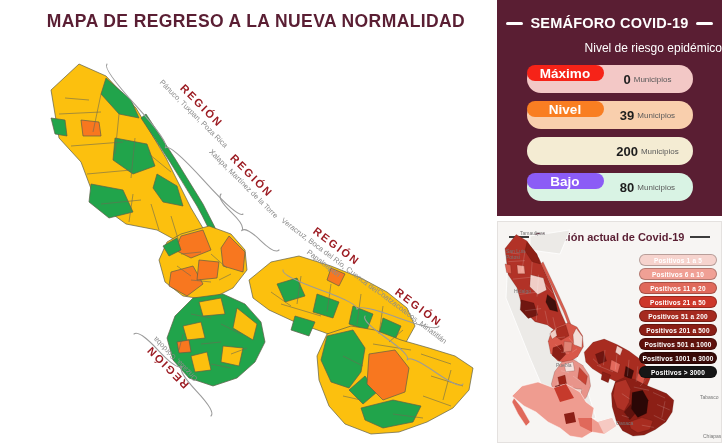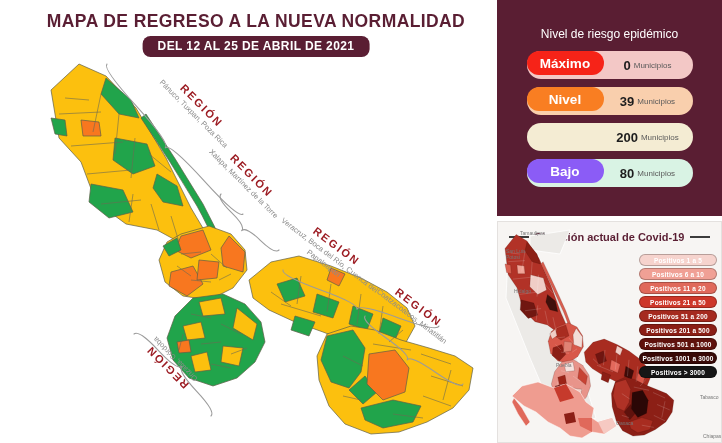--- a/index.html
+++ b/index.html
@@ -22,24 +22,24 @@
   .reg2 { left:182px; top:168px; width:110px; transform:rotate(45deg); }
   .reg3 { left:252px; top:238px; width:135px; transform:rotate(37deg); }
   .reg4 { left:342px; top:300px; width:125px; transform:rotate(37deg); }
   .reg5 { left:100px; top:352px; width:120px; transform:rotate(225deg); }
 
   
   .sem { position:absolute; left:497px; top:0; width:225px; height:216px; background:#5a1e33; }
   .sem-head { display:flex; align-items:center; justify-content:center; gap:7px; padding-top:15px; }
   .dash-w { width:17px; height:3px; background:#fff; border-radius:2px; }
   .sem-title { color:#fff; font-weight:bold; font-size:14.5px; letter-spacing:0.2px; }
-  .sem-sub { color:#fff; font-size:12px; text-align:center; margin-top:27px; }
+  .sem-sub { color:#fff; font-size:12px; text-align:right; margin-top:10px; }
   .rows { margin-top:10px; display:flex; flex-direction:column; gap:8px; align-items:center; }
   .lvl { width:166px; height:28px; border-radius:14px; position:relative; }
-  .lvl-pill { position:absolute; left:0; top:0; height:24px; min-width:77px; border-radius:14px;
+  .lvl-pill { position:absolute; left:0; top:0; height:16px; min-width:77px; border-radius:14px;
     display:flex; align-items:center; justify-content:center;
     color:#fff; font-weight:bold; font-size:13.5px; padding:0 8px; }
   .lvl-count { position:absolute; left:80px; right:4px; top:0; height:28px;
     display:flex; align-items:center; justify-content:center; font-size:8px; color:#5a5a5a; }
   .lvl-count b { font-size:13px; color:#1d1d1d; margin-right:3px; }
 
   
   .sit { position:absolute; left:497px; top:221px; width:225px; height:222px;
     background:#f7f5f3; border:1px solid #e4e1df; }
   .sit-head { display:flex; align-items:center; justify-content:center; gap:6px; padding-top:9px; }
@@ -59,21 +59,20 @@
   .sl-5 { left:202px; top:172px; }
   .sl-6 { left:205px; top:211px; }
 </style>
 </head>
 <body>
 
 <div class="canvas">
 
   <div class="left">
     <div class="main-title">MAPA DE REGRESO A LA NUEVA NORMALIDAD</div>
-    <div class="date-banner">DEL 12 AL 25 DE ABRIL DE 2021</div>
 
     <svg id="main-map" class="map-svg" width="450" height="389" viewBox="0 0 450 389">
         <path d="M48,10 L75,22 L105,54 L135,104 L160,154 L185,196 L168,185 L148,188 L126,176 L95,170 L65,148 L50,108 L28,84 L20,36 Z" fill="#fcc00e" stroke="#5f5e48" stroke-width="0.7"></path>
         <path d="M115,60 Q145,105 172,150 Q184,172 193,194 L188,197 Q176,170 166,152 Q140,108 110,64 Z" fill="#21a44b" stroke="#5f5e48" stroke-width="0.7"></path>
         <path d="M75,24 L100,46 L108,64 L88,60 L70,40 Z" fill="#21a44b" stroke="#5f5e48" stroke-width="0.7"></path>
         <path d="M84,84 L116,90 L124,112 L102,120 L82,106 Z" fill="#21a44b" stroke="#5f5e48" stroke-width="0.7"></path>
         <path d="M60,130 L92,136 L102,158 L78,164 L58,148 Z" fill="#21a44b" stroke="#5f5e48" stroke-width="0.7"></path>
         <path d="M20,64 L34,66 L36,82 L24,80 Z" fill="#21a44b" stroke="#5f5e48" stroke-width="0.7"></path>
         <path d="M126,120 L146,132 L152,152 L132,148 L122,134 Z" fill="#21a44b" stroke="#5f5e48" stroke-width="0.7"></path>
         <path d="M50,66 L68,68 L70,82 L52,82 Z" fill="#f8771f" stroke="#5f5e48" stroke-width="0.7"></path>
@@ -130,20 +129,25 @@
       <span class="r-t">REGIÓN</span>
       <span class="r-s">Coatzacoalcos, Minatitlán</span>
     </div>
     <div class="region reg5">
       <span class="r-t">REGIÓN</span>
       <span class="r-s">Orizaba, Córdoba</span>
     </div>
   </div>
 
   <div class="sem">
+    <div class="sem-head">
+      <span class="dash-w"></span>
+      <span class="sem-title">SEMÁFORO COVID-19</span>
+      <span class="dash-w"></span>
+    </div>
     <div class="sem-sub">Nivel de riesgo epidémico</div>
     <div class="rows">
       <div class="lvl" style="background-color: rgb(243, 200, 198);">
         <div class="lvl-pill" style="background-color: rgb(246, 35, 24);">Máximo</div>
         <div class="lvl-count">
             <b>0</b>
             <span>Municipios</span>
           </div>
       </div>
       <div class="lvl" style="background-color: rgb(249, 207, 173);">

